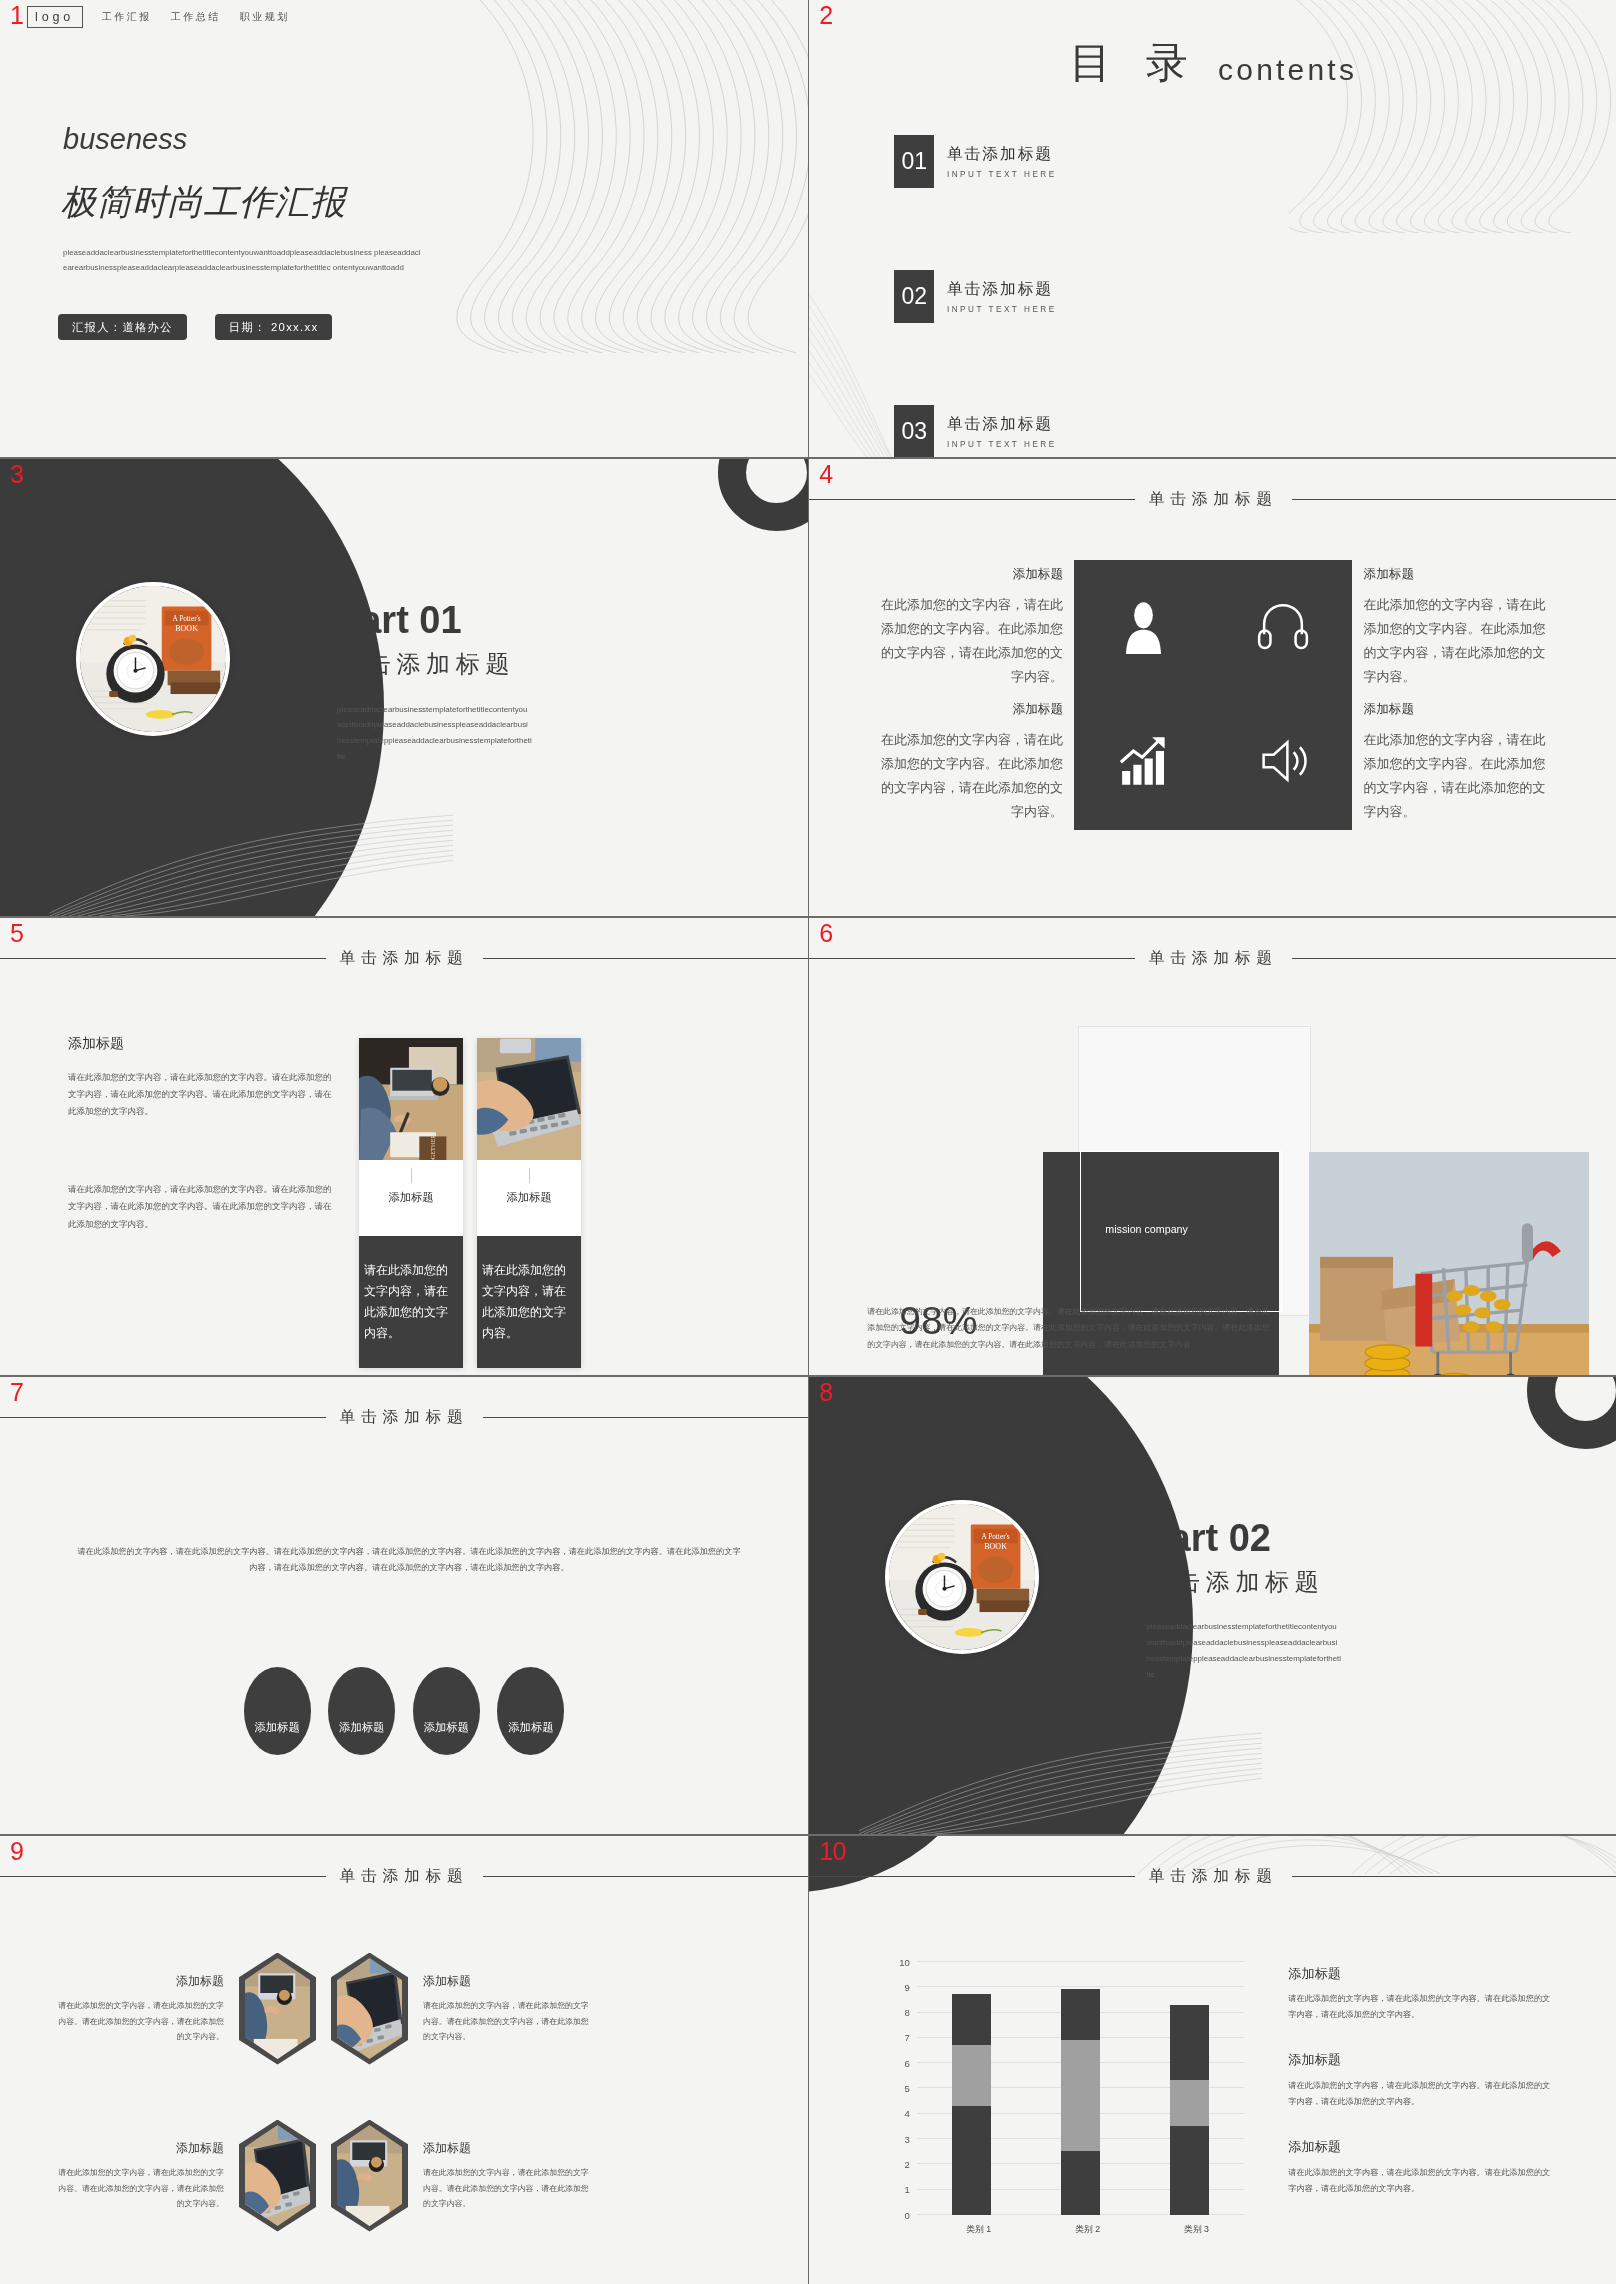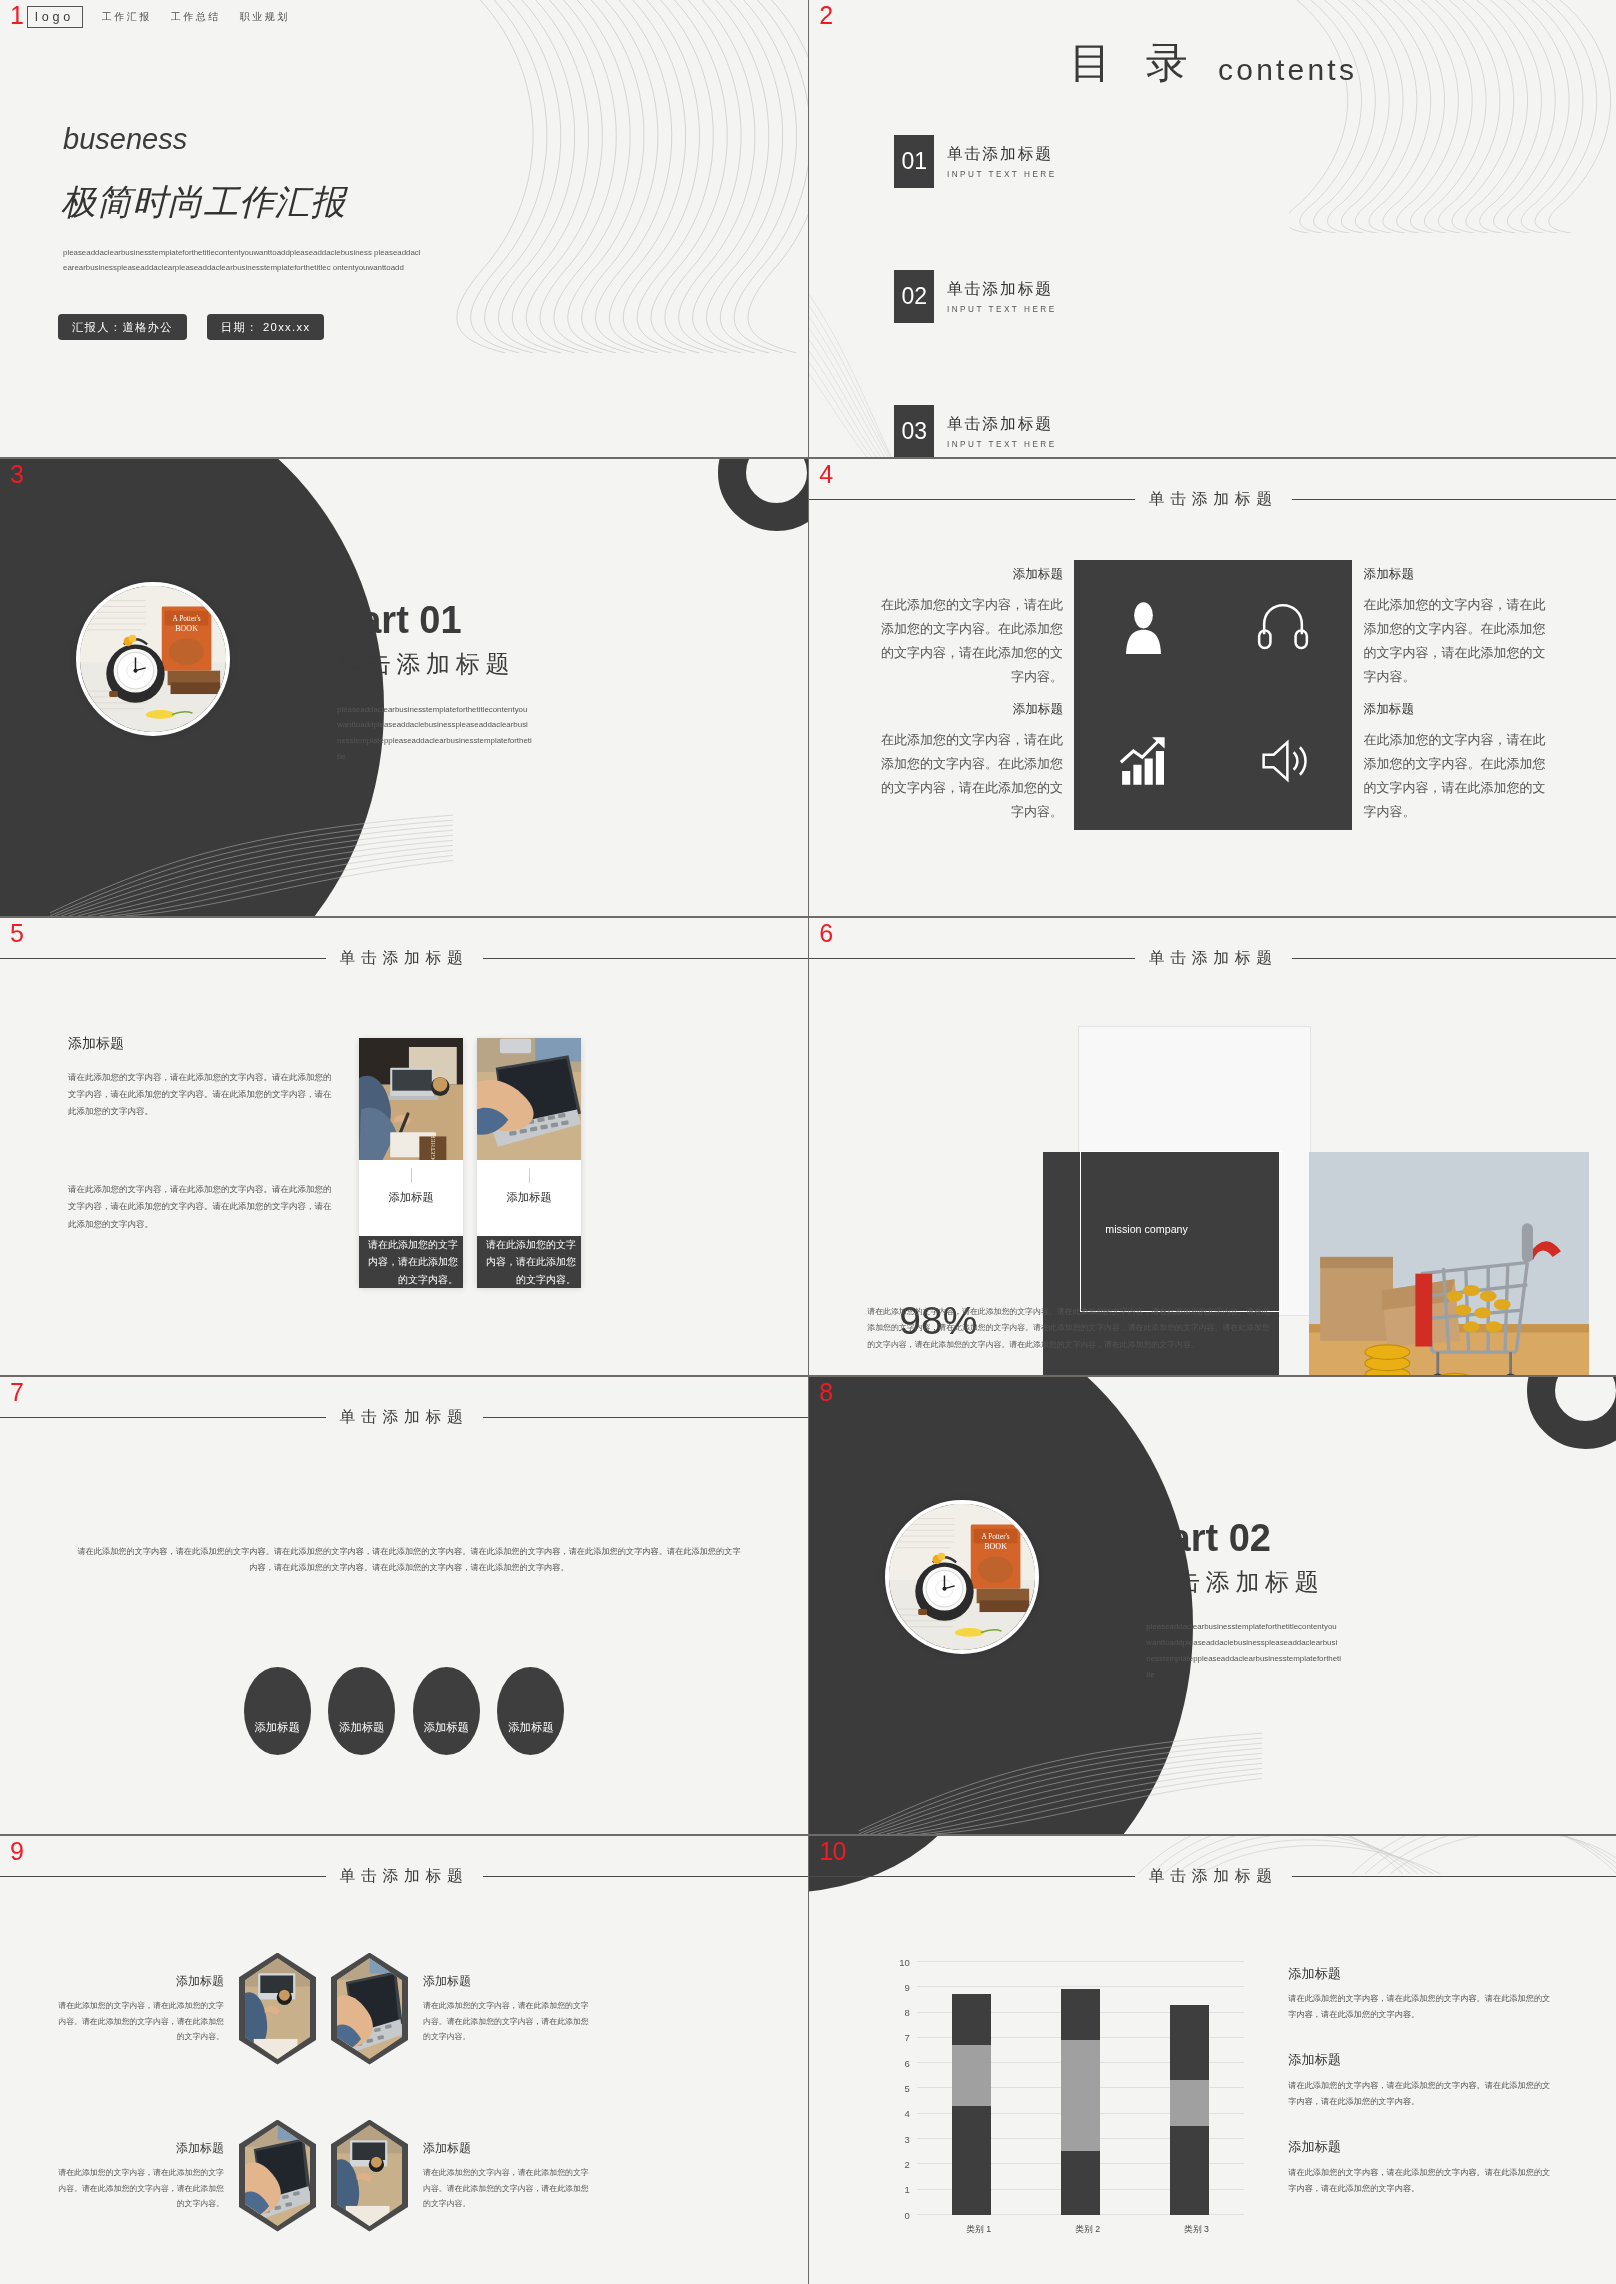--- a/index.html
+++ b/index.html
@@ -62,21 +62,21 @@
   }
   .s1-title {
     position: absolute; left: 61px; top: 179px;
     font-size: 35px; color: #333; font-style: italic; letter-spacing: 0.6px;
     font-weight: 400; white-space: nowrap;
   }
   .s1-desc {
     position: absolute; left: 63px; top: 246px; width: 359px;
     font-size: 7.9px; color: #5a5a5a; line-height: 1.85; word-break: break-all;
   }
-  .s1-pills { position: absolute; left: 58px; top: 314px; display: flex; gap: 20px; }
+  .s1-pills { position: absolute; left: 58px; top: 314px; display: flex; gap: 28px; }
   .s1-pill {
     background: #3e3e3e; color: #fff; font-size: 11.3px; letter-spacing: 1.3px;
     padding: 5.7px 14px; border-radius: 3.8px; white-space: nowrap;
   }
 
   
   .s2-title-wrap {
     position: absolute; top: 35px; left: 0; right: 0;
     display: flex; align-items: flex-end; justify-content: center; gap: 19px;
   }
@@ -122,21 +122,21 @@
   .s5-left { position: absolute; left: 68px; top: 117px; width: 265px; }
   .s5-left .h { font-size: 14px; color: #333; margin-bottom: 15.8px; }
   .s5-left .p { font-size: 8.5px; color: #555; line-height: 2.05; }
   .s5-left .p2 { margin-top: 60px; }
   .s5-cards { position: absolute; left: 359px; top: 120px; display: flex; gap: 14px; }
   .s5-card { width: 104px; box-shadow: 0 1.3px 6.3px rgba(0,0,0,.14); background:#fff; }
   .s5-card .img { height: 122px; overflow: hidden; }
   .s5-card .body { background:#fff; height: 76px; position: relative; display:flex; align-items:center; justify-content:center; }
   .s5-card .body:before { content:""; position:absolute; top:8.2px; left:50%; width:0.6px; height:15px; background:#ccc; }
   .s5-card .body .t { font-size: 11.3px; color:#333; }
-  .s5-card .foot { background:#3e3e3e; color:#fff; font-size: 10px; line-height:1.75; text-align:right; padding: 0 5px; }
+  .s5-card .foot { background:#3e3e3e; color:#fff; font-size: 12px; line-height:1.75; text-align:left; padding: 24px 5px; }
 
   
   .s6-outline { position: absolute; border: 1.3px solid #e3e3e3; background: rgba(255,255,255,.4); }
   .s6-dark { position: absolute; background: #3e3e3e; }
   .s6-inner { position: absolute; border: 1.3px solid #fff; }
   .s6-mc { position: absolute; color:#fff; font-size: 10.7px; font-weight: normal; }
   .s6-pct { position: absolute; font-size: 39px; color:#3a3a3a; font-weight: 300; }
   .s6-photo { position: absolute; overflow: hidden; }
   .s6-text { position:absolute; font-size: 7.9px; color:#555; line-height: 2.1; }
 

